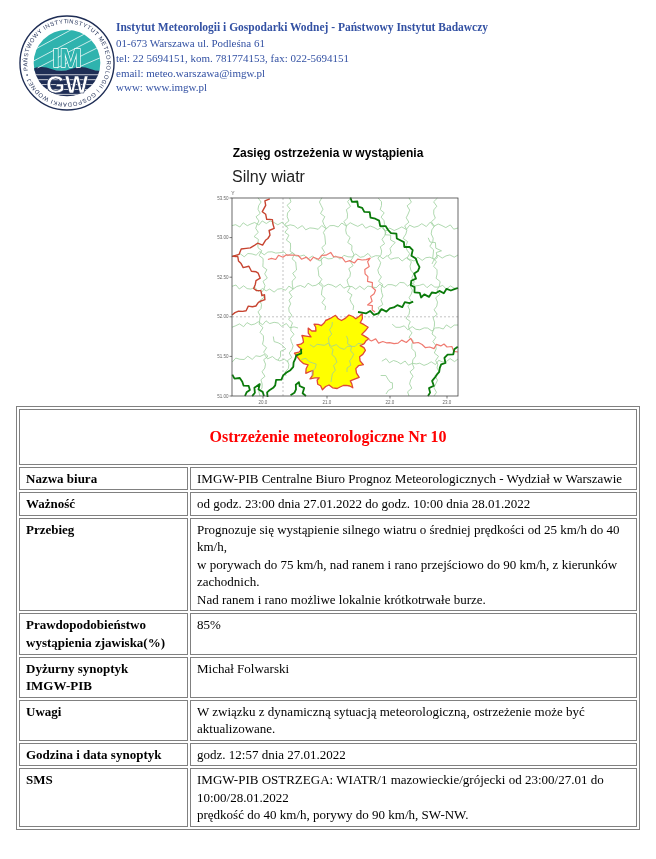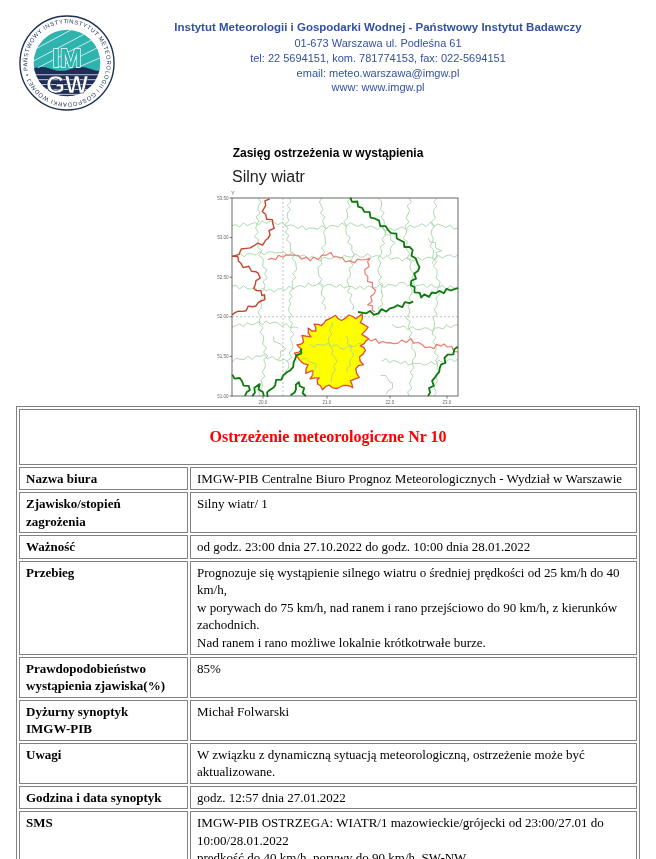--- a/index.html
+++ b/index.html
@@ -2,21 +2,21 @@
 <html><head>
 <meta charset="utf-8">
 <style>
   html,body{margin:0;padding:0;background:#fff;}
   body{width:656px;height:859px;font-family:"Liberation Sans",sans-serif;}
   .page{position:relative;width:656px;height:859px;overflow:hidden;background:#fff;}
 
   
   .header{display:flex;padding:14px 16px 0 18px;}
   .logo{width:98px;height:98px;flex:0 0 auto;}
-  .header-text{flex:1;text-align:center;color:#3351a3;font-size:11px;line-height:1.36;padding-top:6px;}
+  .header-text{flex:1;text-align:left;color:#3351a3;font-size:11px;line-height:1.36;padding-top:6px;font-family:Liberation Serif, serif;}
   .header-text .org{font-weight:bold;font-size:11.5px;}
 
   
   .heading{text-align:center;font-weight:bold;font-size:12px;margin-top:34px;color:#000;}
   .map-title{width:226px;margin:8px auto 0;transform:translateX(17px);text-align:left;font-size:16px;color:#222;}
   .map-wrap{margin:2px 0 0 208px;width:258px;height:216px;}
 
   
   table.warn{width:624px;margin:2px auto 0;border-collapse:separate;border-spacing:2px;
     border:1px solid #808080;background:#fff;font-family:"Liberation Serif",serif;font-size:13px;color:#000;}
@@ -141,26 +141,22 @@
   <table class="warn">
     <tbody id="warn-body">
       <tr class="title-row">
         <td colspan="2" style="color: rgb(255, 0, 0);">Ostrzeżenie meteorologiczne Nr 10</td>
       </tr>
     <tr>
           <td class="lbl">Nazwa biura</td>
           <td class="val">IMGW-PIB Centralne Biuro Prognoz Meteorologicznych - Wydział w Warszawie</td>
         </tr>
         <tr>
-          <td class="lbl">Zjawisko/stopień zagrożenia</td>
-          <td class="val">Silny wiatr/ 1</td>
-        </tr>
-        <tr>
           <td class="lbl">Ważność</td>
-          <td class="val">od godz. 23:00 dnia 27.10.2022 do godz. 10:00 dnia 28.01.2022</td>
+          <td class="val">od godz. 23:00 dnia 27.01.2022 do godz. 10:00 dnia 28.01.2022</td>
         </tr>
         <tr>
           <td class="lbl">Przebieg</td>
           <td class="val">Prognozuje się wystąpienie silnego wiatru o średniej prędkości od 25 km/h do 40 km/h,
 w porywach do 75 km/h, nad ranem i rano przejściowo do 90 km/h, z kierunków zachodnich.
 Nad ranem i rano możliwe lokalnie krótkotrwałe burze.</td>
         </tr>
         <tr>
           <td class="lbl">Prawdopodobieństwo
 wystąpienia zjawiska(%)</td>

